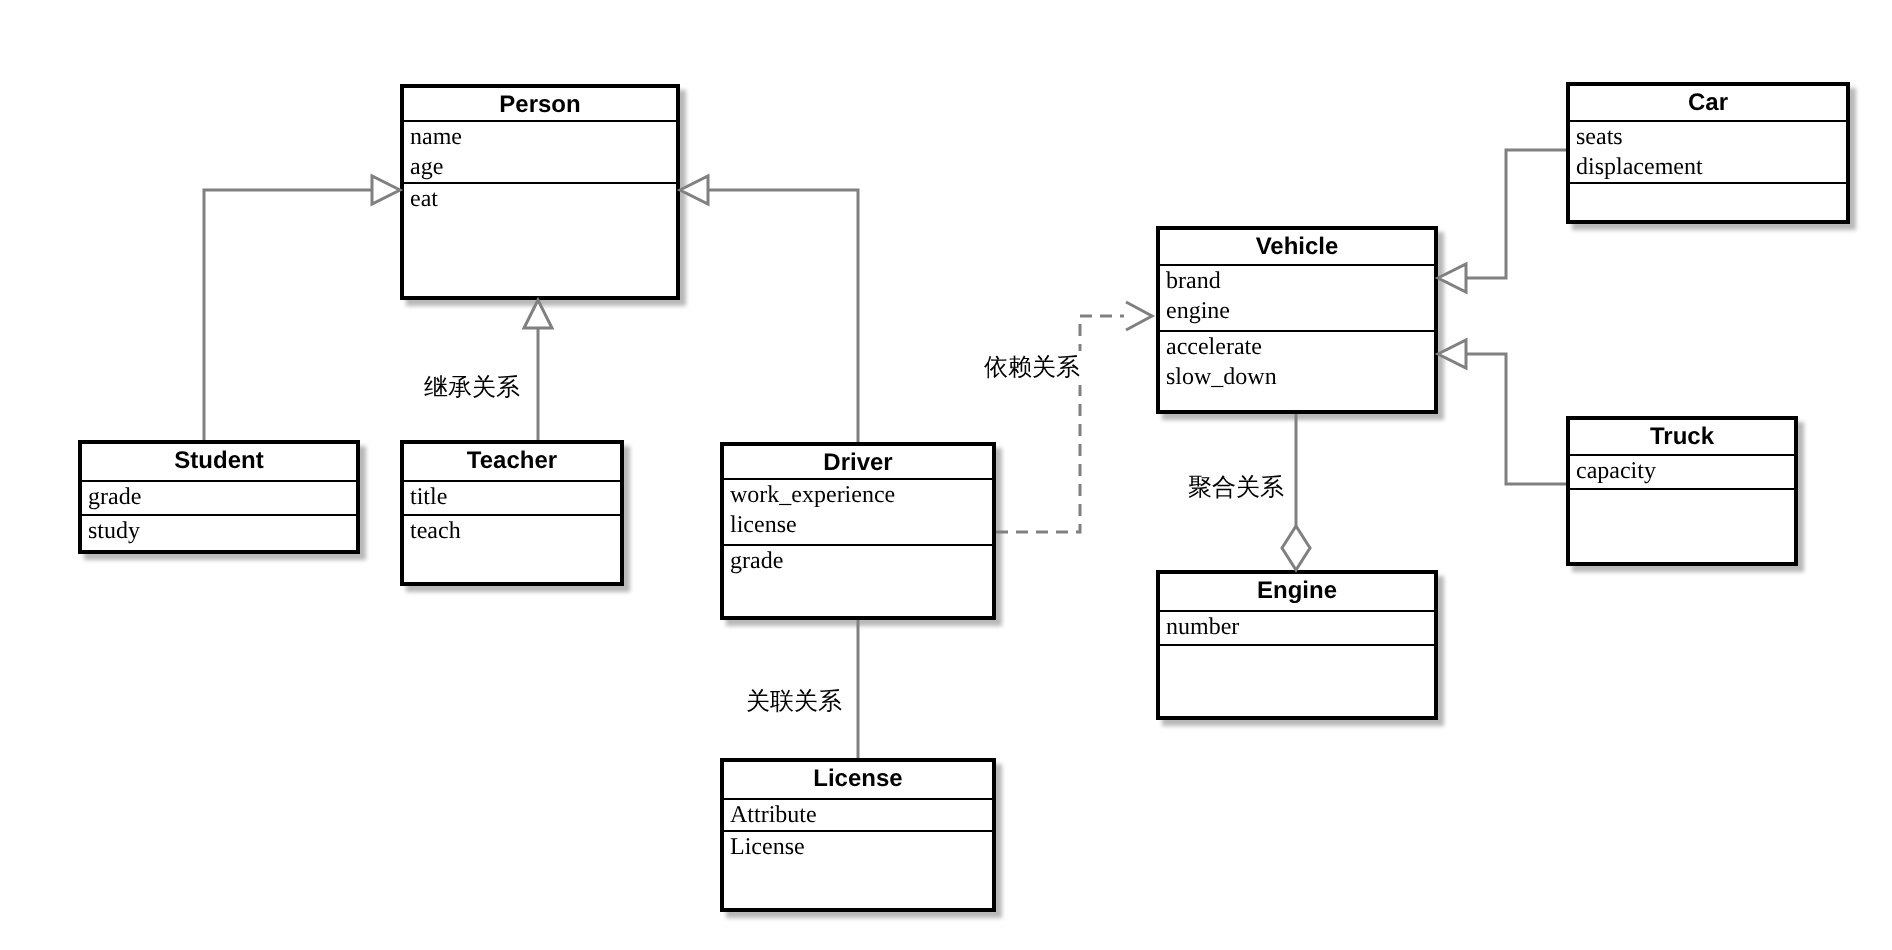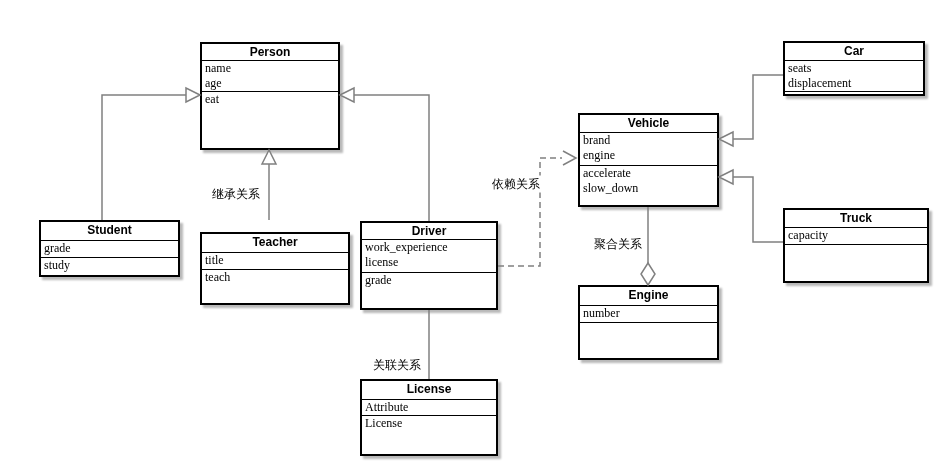--- a/index.html
+++ b/index.html
@@ -71,21 +71,21 @@
   <div class="uml-class" style="left:39px;top:220px;width:141px;height:57px">
     <div class="uml-title" style="height:18px">Student</div>
     <div class="uml-section" style="height:17px">
       <div class="uml-row">grade</div>
     </div>
     <div class="uml-section grow">
       <div class="uml-row">study</div>
     </div>
   </div>
 
-  <div class="uml-class" style="left:200px;top:232px;width:150px;height:73px">
+  <div class="uml-class" style="left:200px;top:220px;width:112px;height:73px">
     <div class="uml-title" style="height:18px">Teacher</div>
     <div class="uml-section" style="height:17px">
       <div class="uml-row">title</div>
     </div>
     <div class="uml-section grow">
       <div class="uml-row">teach</div>
     </div>
   </div>
 
   <div class="uml-class" style="left:360px;top:221px;width:138px;height:89px">
@@ -122,30 +122,30 @@
   </div>
 
   <div class="uml-class" style="left:578px;top:285px;width:141px;height:75px">
     <div class="uml-title" style="height:18px">Engine</div>
     <div class="uml-section" style="height:17px">
       <div class="uml-row">number</div>
     </div>
     <div class="uml-section grow"></div>
   </div>
 
-  <div class="uml-class" style="left:783px;top:41px;width:142px;height:55px">
+  <div class="uml-class" style="left:783px;top:41px;width:142px;height:71px">
     <div class="uml-title" style="height:17px">Car</div>
     <div class="uml-section" style="height:31px">
       <div class="uml-row">seats</div>
       <div class="uml-row">displacement</div>
     </div>
     <div class="uml-section grow"></div>
   </div>
 
-  <div class="uml-class" style="left:783px;top:208px;width:146px;height:75px">
+  <div class="uml-class" style="left:783px;top:208px;width:116px;height:75px">
     <div class="uml-title" style="height:17px">Truck</div>
     <div class="uml-section" style="height:17px">
       <div class="uml-row">capacity</div>
     </div>
     <div class="uml-section grow"></div>
   </div>
 
   <svg class="edges" width="946" height="475" viewBox="0 0 946 475">
     <g stroke="#808080" stroke-width="1.5" fill="none">
       <g>
@@ -176,17 +176,17 @@
         <polygon points="719,139 733,132 733,146" fill="#ffffff"></polygon>
       </g>
       <g>
         <path d="M783 242 H753 V177 H733"></path>
         <polygon points="719,177 733,170 733,184" fill="#ffffff"></polygon>
       </g>
     </g>
   </svg>
 
   <div class="edge-label" style="left:236px;top:194px">继承关系</div>
-  <div class="edge-label" style="left:397px;top:365px">关联关系</div>
+  <div class="edge-label" style="left:397px;top:351px">关联关系</div>
   <div class="edge-label" style="left:516px;top:184px">依赖关系</div>
   <div class="edge-label" style="left:618px;top:244px">聚合关系</div>
 
 </div>
 
 </body></html>

